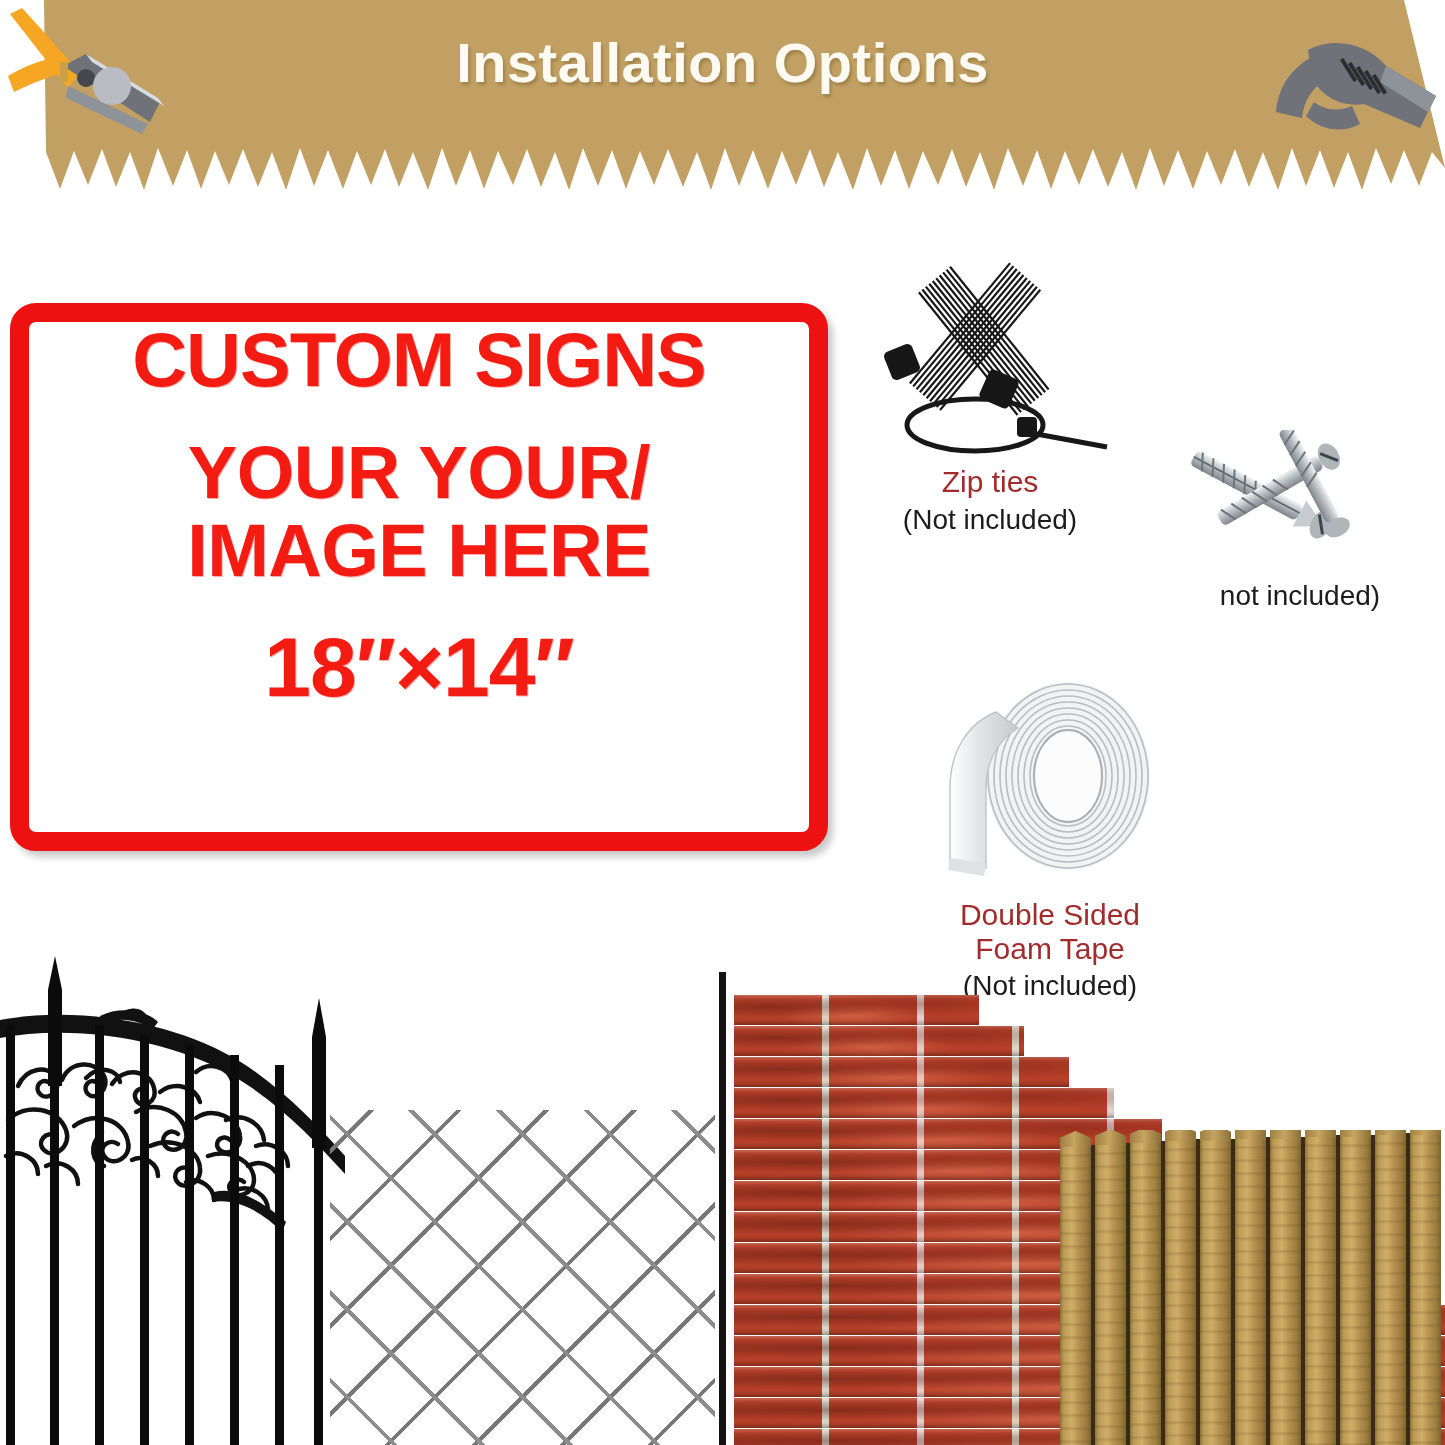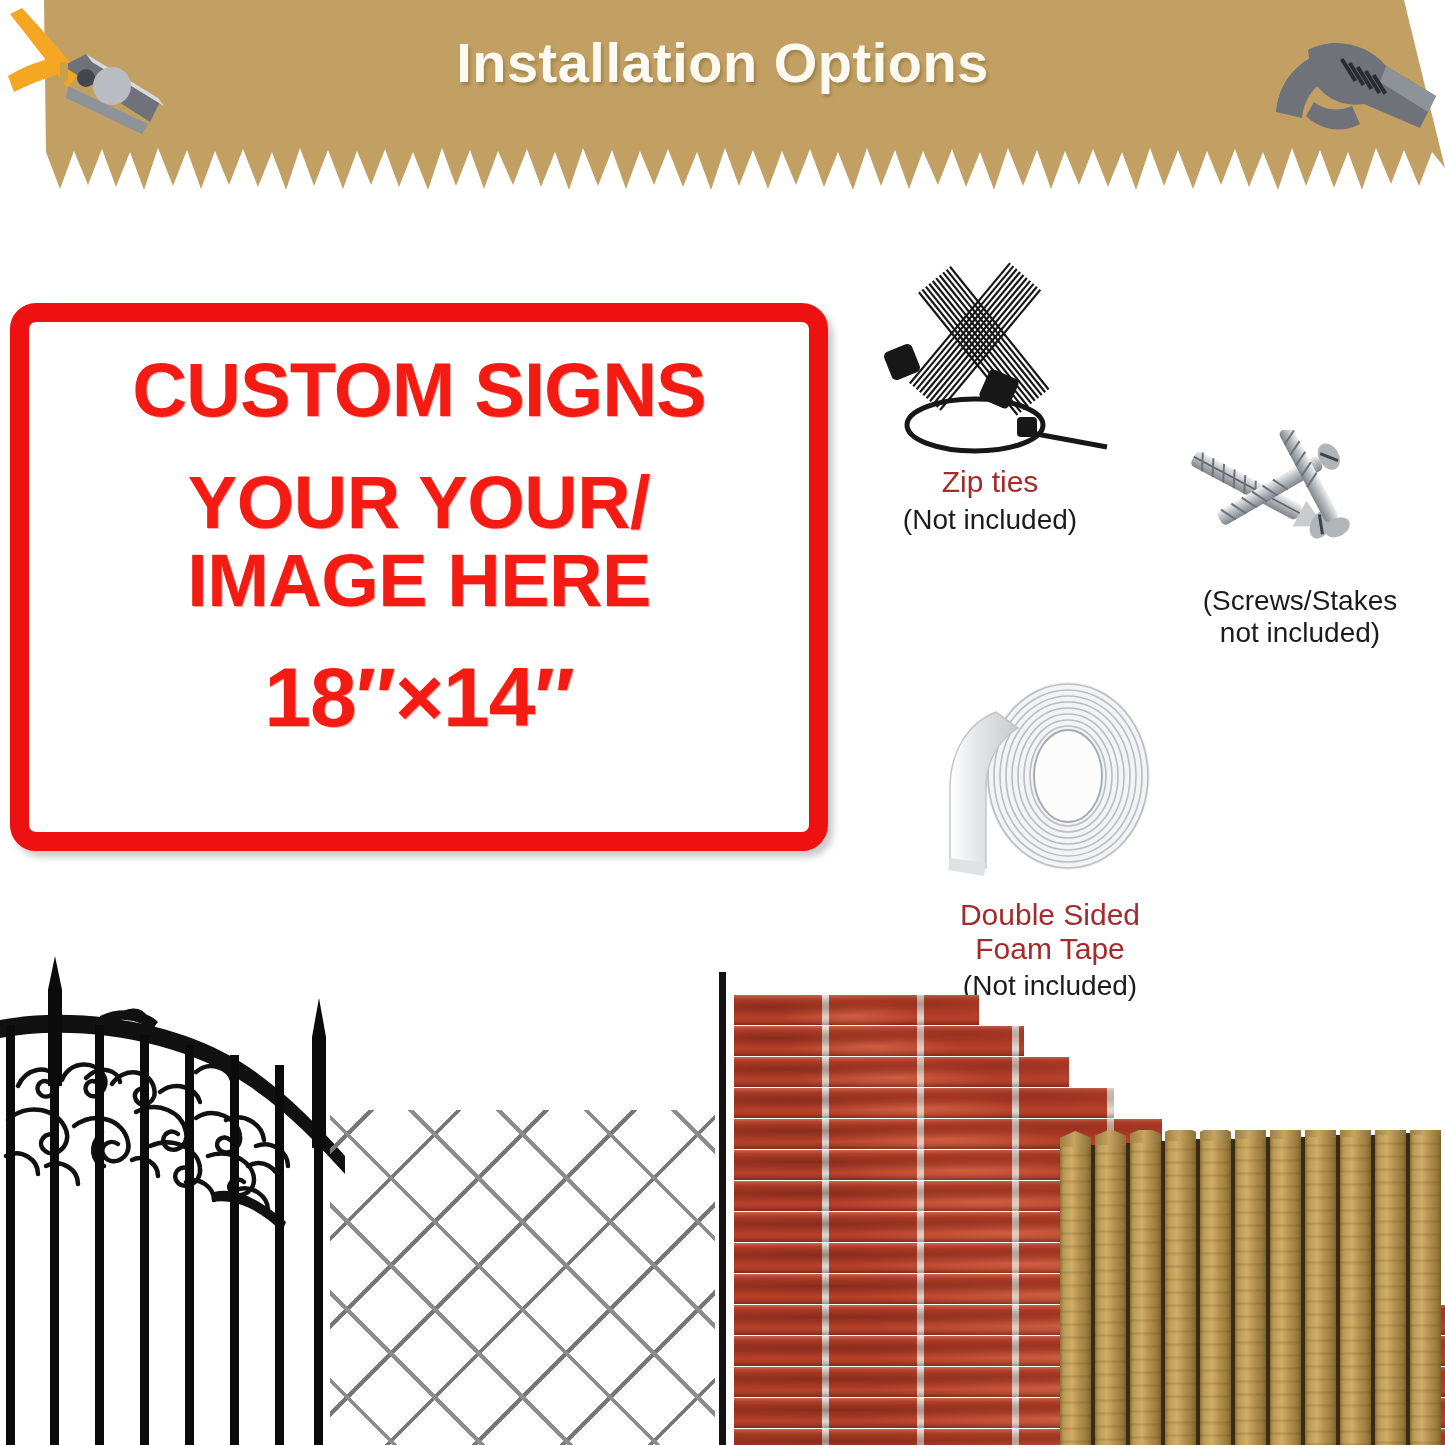--- a/index.html
+++ b/index.html
@@ -65,21 +65,20 @@
   }
   .sign-inner {
     position: absolute;
     left: 0; top: 0;
     width: 100%;
     height: 100%;
     display: flex;
     flex-direction: column;
     align-items: center;
     justify-content: flex-start;
-    padding-top: 30px;
     box-sizing: border-box;
   }
   .sign-line1 {
     font-size: 76px;
     font-weight: bold;
     color: #f31b12;
     letter-spacing: -1px;
     line-height: 1.0;
     white-space: nowrap;
     text-shadow: 1px 1px 0 rgba(243,27,18,0.35);
@@ -396,21 +395,20 @@
                 <path d="M114,48 L122,63"></path>
                 <path d="M126,48 L134,63"></path>
               <path d="M138,48 L146,63"></path>
                 <path d="M150,48 L158,63"></path>
             </g>
             <ellipse cx="208" cy="55" rx="9" ry="13" fill="#b0b5ba"></ellipse>
           </g>
         </g>
       </svg>
     </div>
-    <div class="hw-sub">(Screws/Stakes</div>
     <div class="hw-sub" style="margin-top:0">not included)</div>
   </div>
 
   <div class="hw-group" id="tape-group">
     <div id="tape-art">
       <svg width="300" height="230" viewBox="0 0 300 230">
         <defs>
           <linearGradient id="tapeEdge" x1="0" y1="0" x2="1" y2="0">
             <stop offset="0%" stop-color="#ffffff"></stop>
             <stop offset="40%" stop-color="#e4e6e8"></stop>

